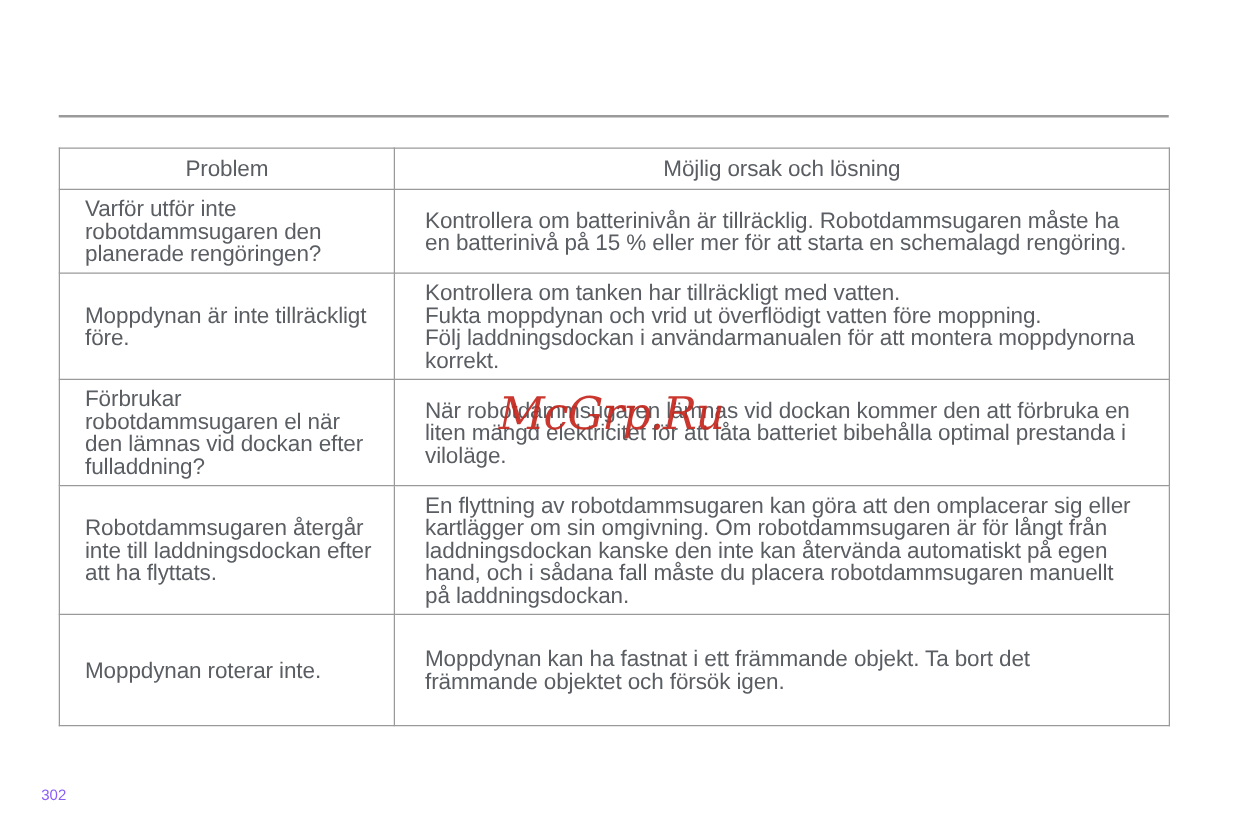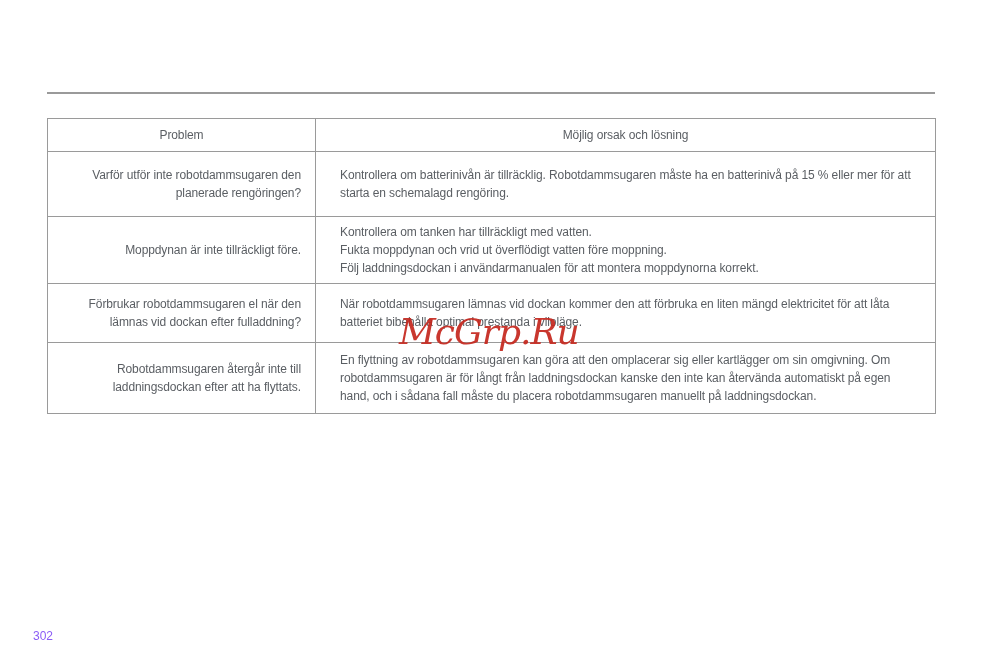--- a/index.html
+++ b/index.html
@@ -7,32 +7,32 @@
     width:1000px;height:667px;position:relative;background:#ffffff;
     font-family:"Liberation Sans",sans-serif;overflow:hidden;
   }
   .top-rule{
     position:absolute;left:47px;top:92px;width:888px;height:2px;
     background:#9a9a9a;
   }
   .trouble-table{
     position:absolute;left:47px;top:118px;width:888px;
     border-collapse:collapse;table-layout:fixed;
-    font-size:12px;color:#5a5e63;letter-spacing:-0.1px;
+    font-size:18px;color:#5a5e63;letter-spacing:-0.1px;
   }
   .trouble-table col.c1{width:268px;}
   .trouble-table col.c2{width:620px;}
   .trouble-table th,.trouble-table td{
     border:1px solid #9a9a9a;vertical-align:middle;
     font-weight:normal;line-height:18px;
   }
   .trouble-table th{
     height:32px;text-align:center;padding:0 6px;
   }
-  .trouble-table td.problem-cell{padding:6px 14px 6px 20px;text-align:right;}
+  .trouble-table td.problem-cell{padding:6px 14px 6px 20px;}
   .trouble-table td.solution-cell{padding:6px 20px 6px 24px;}
   
   .trouble-table tr.r0 td{height:52px;}
   .trouble-table tr.r1 td{height:54px;margin-top:28px;}
   .trouble-table tr.r2 td{height:47px;}
   .trouble-table tr.r3 td{height:46px;}
   .trouble-table tr.r4 td{height:48px;}
   .trouble-table tr.r5 td{height:58px;}
   .trouble-table tr.r6 td{height:76px;}
   .watermark{
@@ -82,18 +82,24 @@
         <td class="solution-cell">
           <div>När robotdammsugaren lämnas vid dockan kommer den att förbruka en liten mängd elektricitet för att låta batteriet bibehålla optimal prestanda i viloläge.</div>
         </td>
       </tr>
       <tr class="r5">
         <td class="problem-cell">Robotdammsugaren återgår inte till laddningsdockan efter att ha flyttats.</td>
         <td class="solution-cell">
           <div>En flyttning av robotdammsugaren kan göra att den omplacerar sig eller kartlägger om sin omgivning. Om robotdammsugaren är för långt från laddningsdockan kanske den inte kan återvända automatiskt på egen hand, och i sådana fall måste du placera robotdammsugaren manuellt på laddningsdockan.</div>
         </td>
       </tr>
+      <tr class="r6">
+        <td class="problem-cell">Moppdynan roterar inte.</td>
+        <td class="solution-cell">
+          <div>Moppdynan kan ha fastnat i ett främmande objekt. Ta bort det främmande objektet och försök igen.</div>
+        </td>
+      </tr>
     </tbody>
 </table>
 
 <div class="watermark" style="color: rgb(197, 40, 31);">McGrp.Ru</div>
 
 <div class="page-number">302</div>
 
 </body></html>

